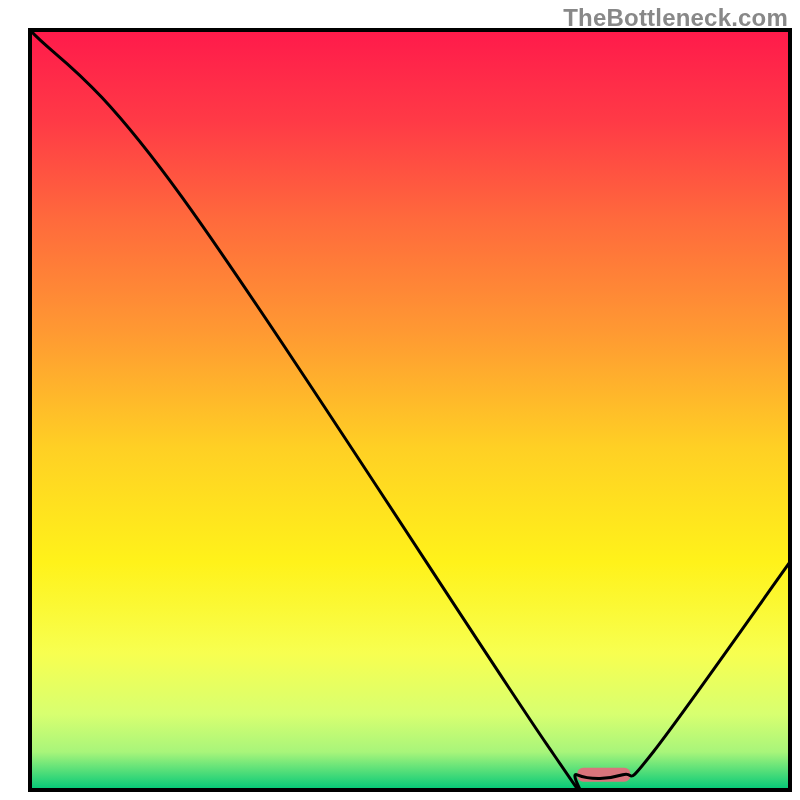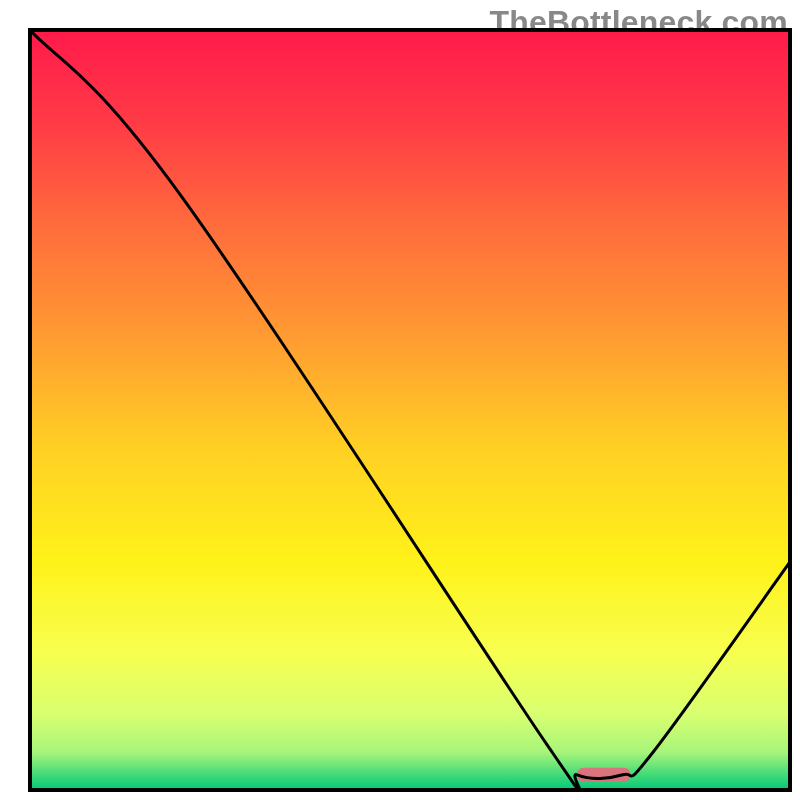--- a/index.html
+++ b/index.html
@@ -12,21 +12,21 @@
   }
   .chart-container {
     position: relative;
     width: 800px;
     height: 800px;
   }
   .watermark {
     position: absolute;
     top: 4px;
     right: 12px;
-    font-size: 32px;
+    font-size: 24px;
     font-weight: bold;
     color: #888888;
     letter-spacing: 0.2px;
     user-select: none;
   }
   svg.plot {
     position: absolute;
     left: 0;
     top: 0;
   }

